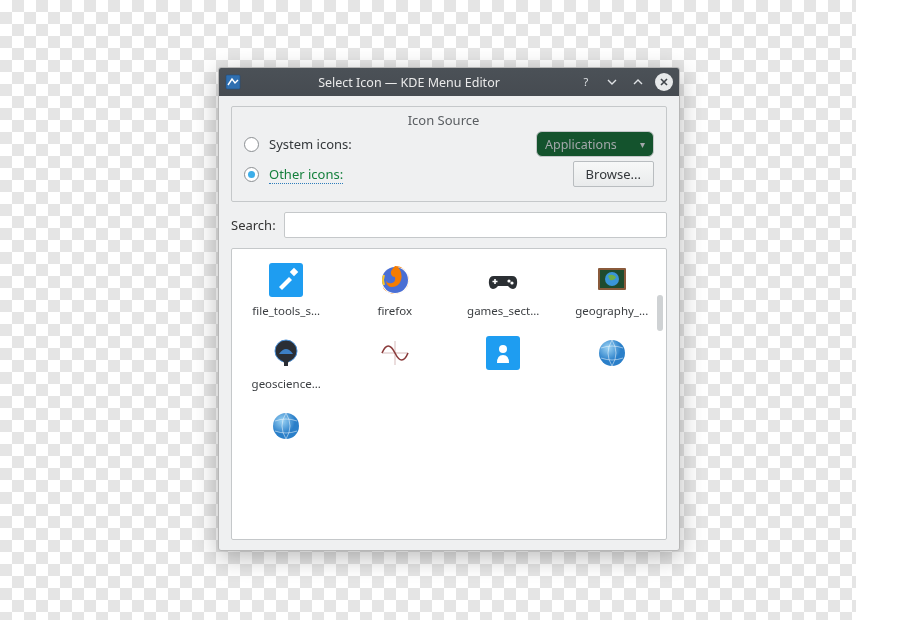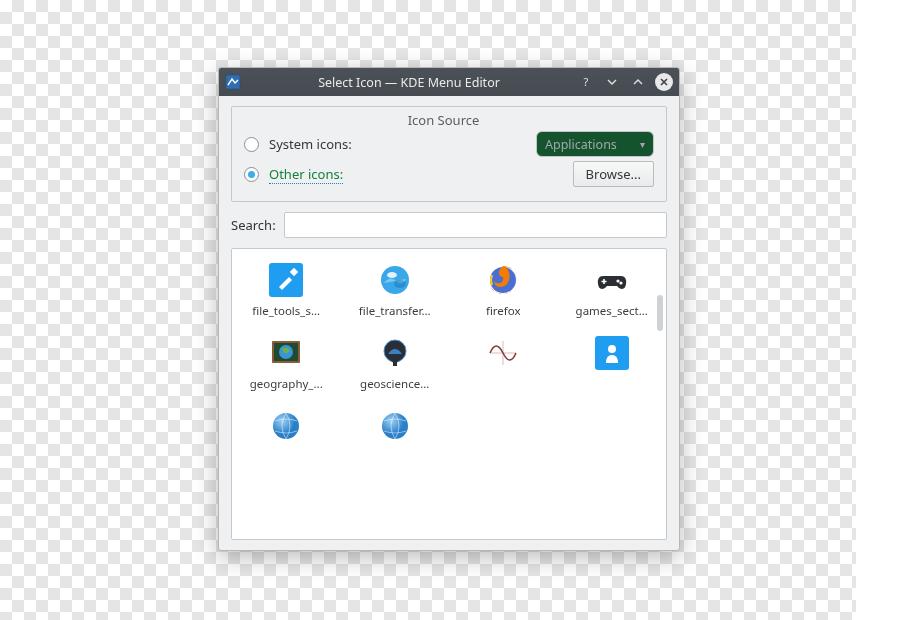--- a/index.html
+++ b/index.html
@@ -160,31 +160,20 @@
             <span class="iconbox ico">
                 <svg viewBox="0 0 34 34">
                   <rect width="34" height="34" rx="3" fill="#1e9df1"></rect>
                   <path d="M10 24 L20 14 L23 17 L13 27 Z" fill="#fff"></path>
                   <rect x="22" y="6" width="6" height="6" fill="#fff" transform="rotate(45 25 9)"></rect>
                 </svg>
               </span>
             <span class="iconlbl">file_tools_s...</span>
           </div>
 
-          <div class="cell">
-            <span class="iconbox ico">
-                <svg viewBox="0 0 34 34">
-                  <circle cx="17" cy="17" r="14" fill="#3aa7e8"></circle>
-                  <path d="M6 20 Q12 12 18 18 Q24 24 28 16" stroke="#fff" stroke-width="0" fill="#7ec8f0"></path>
-                  <ellipse cx="14" cy="12" rx="5" ry="3" fill="#fff" opacity="0.85"></ellipse>
-                  <ellipse cx="22" cy="21" rx="6" ry="4" fill="#1b76b8" opacity="0.5"></ellipse>
-                </svg>
-              </span>
-            <span class="iconlbl">file_transfer...</span>
-          </div>
 
 
           <div class="cell">
             <span class="iconbox ico">
                 <svg viewBox="0 0 34 34">
                   <circle cx="17" cy="17" r="13" fill="#4a6fd4"></circle>
                   <path d="M17 3 A14 14 0 1 1 4 22 Q6 30 17 31 A14 14 0 0 0 31 17 Q31 6 20 4 Q25 10 23 17 Q21 24 14 24 Q9 24 8 18 Q10 21 14 20 Q18 19 17 14 Q14 14 13 11 Q12 8 17 3 Z" fill="#f57c00"></path>
                   <path d="M6 12 Q4 17 6 22" stroke="#ffca28" stroke-width="2" fill="none"></path>
                 </svg>
               </span>

